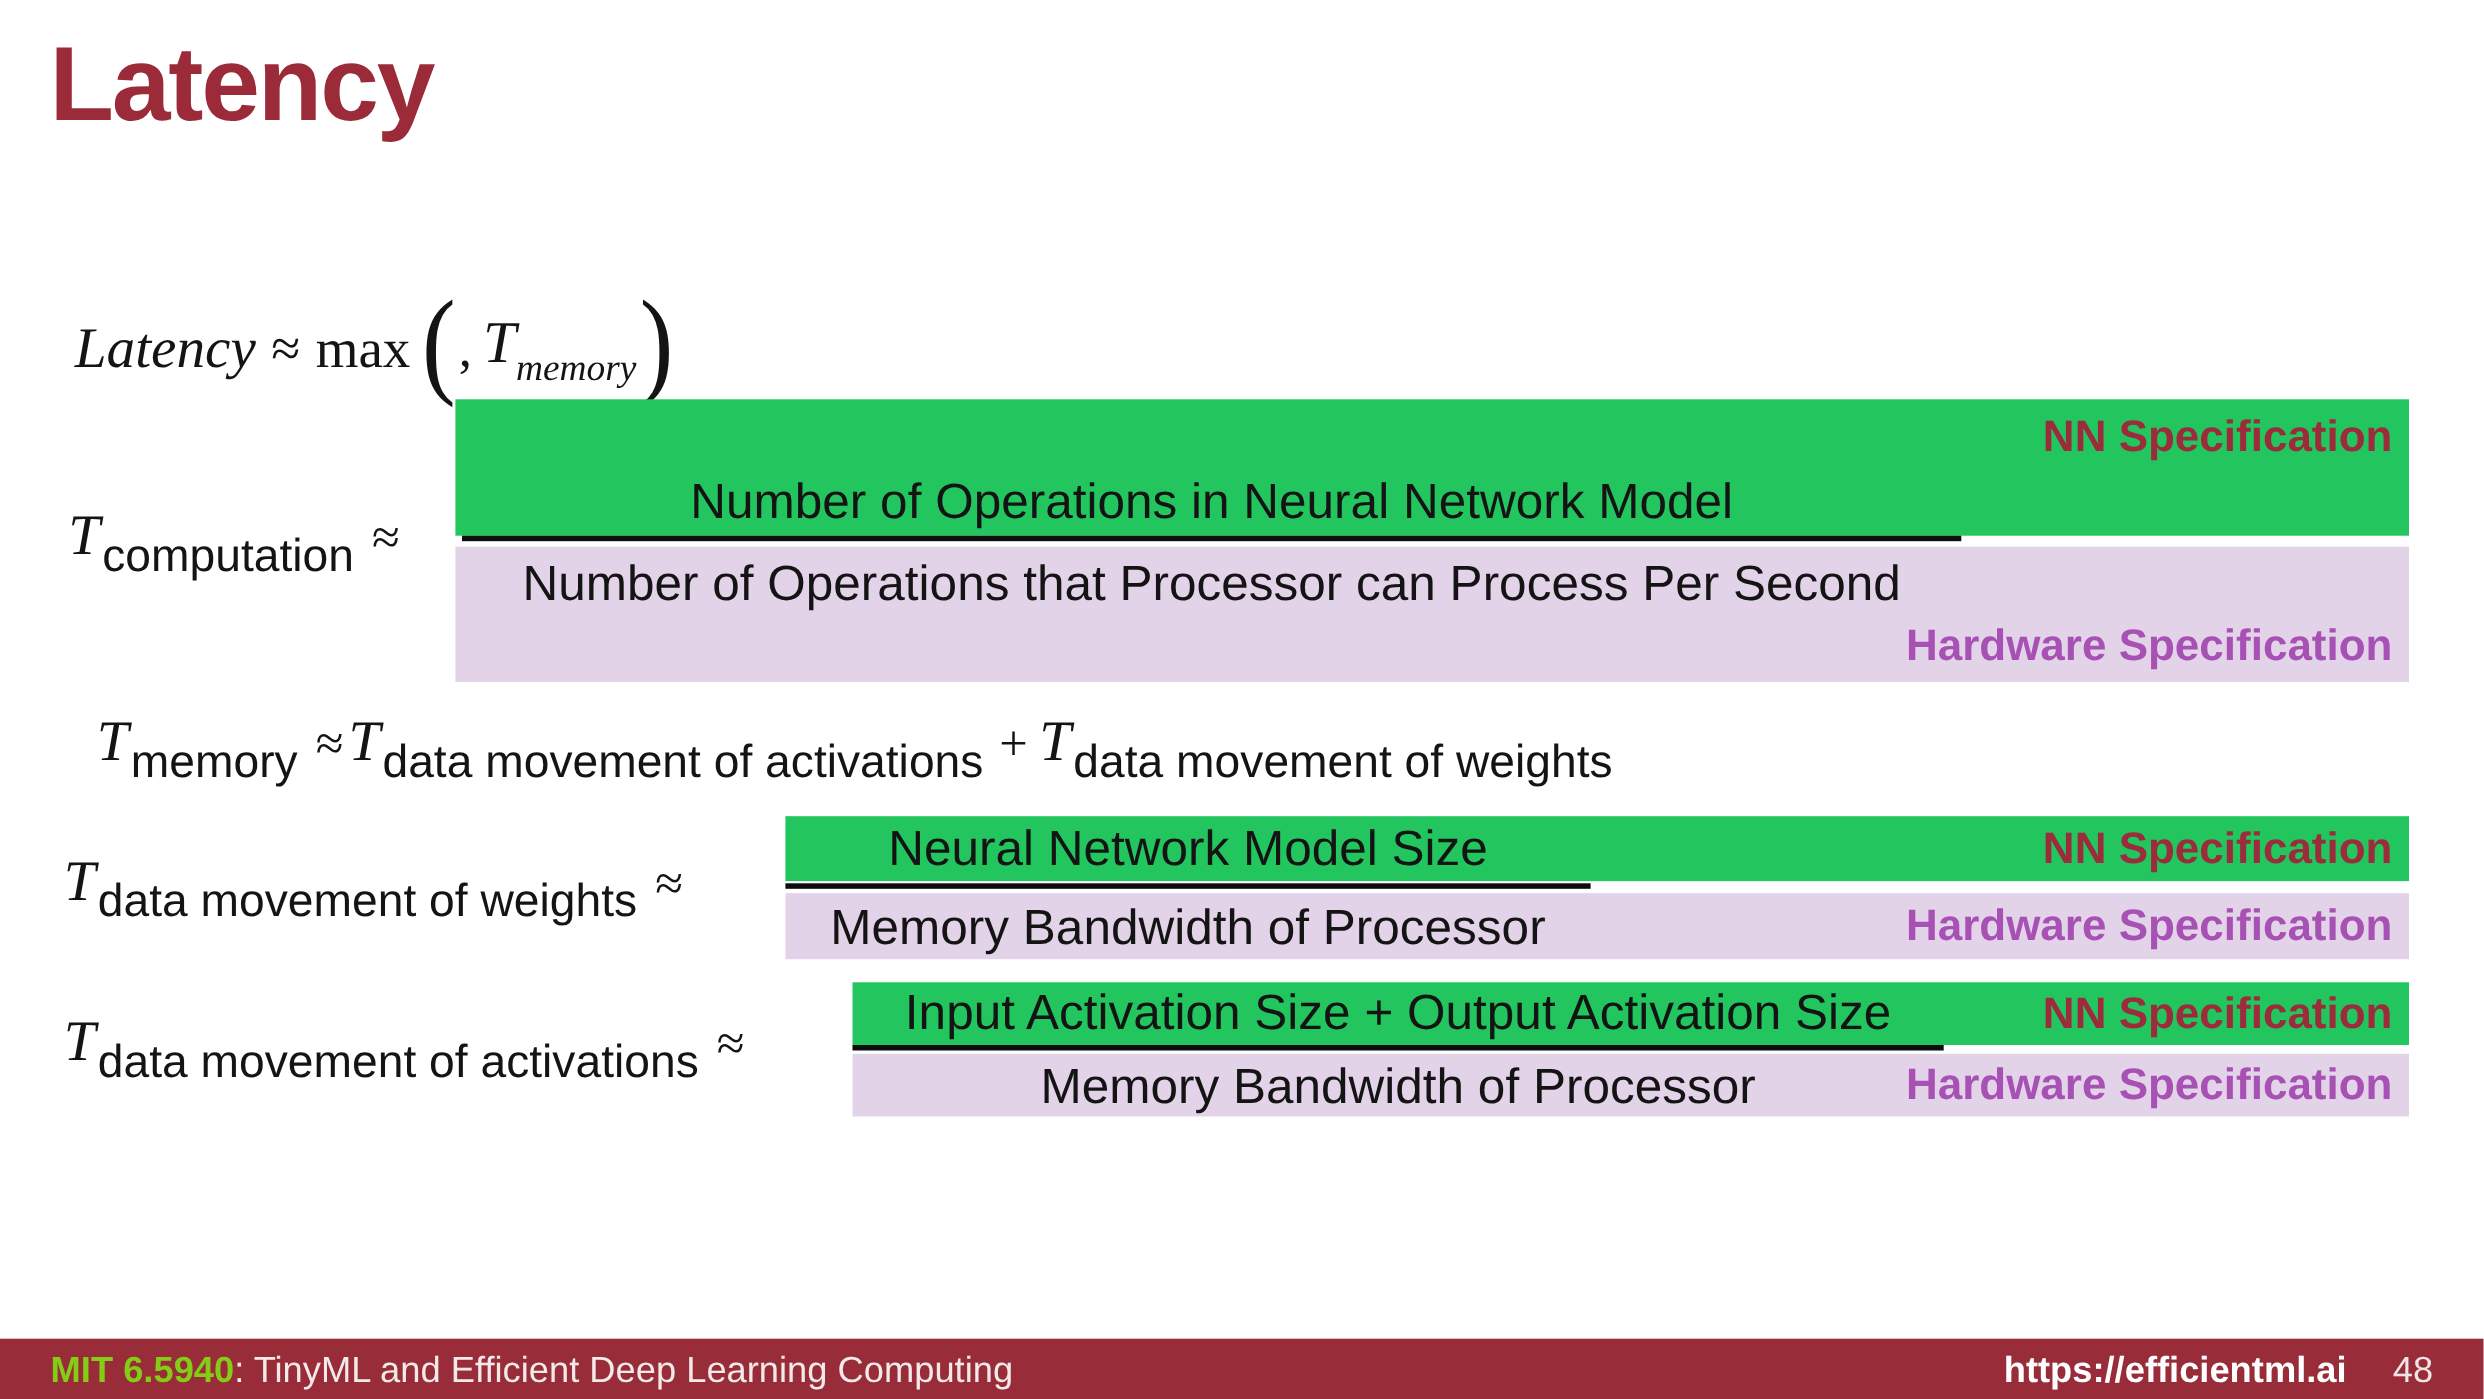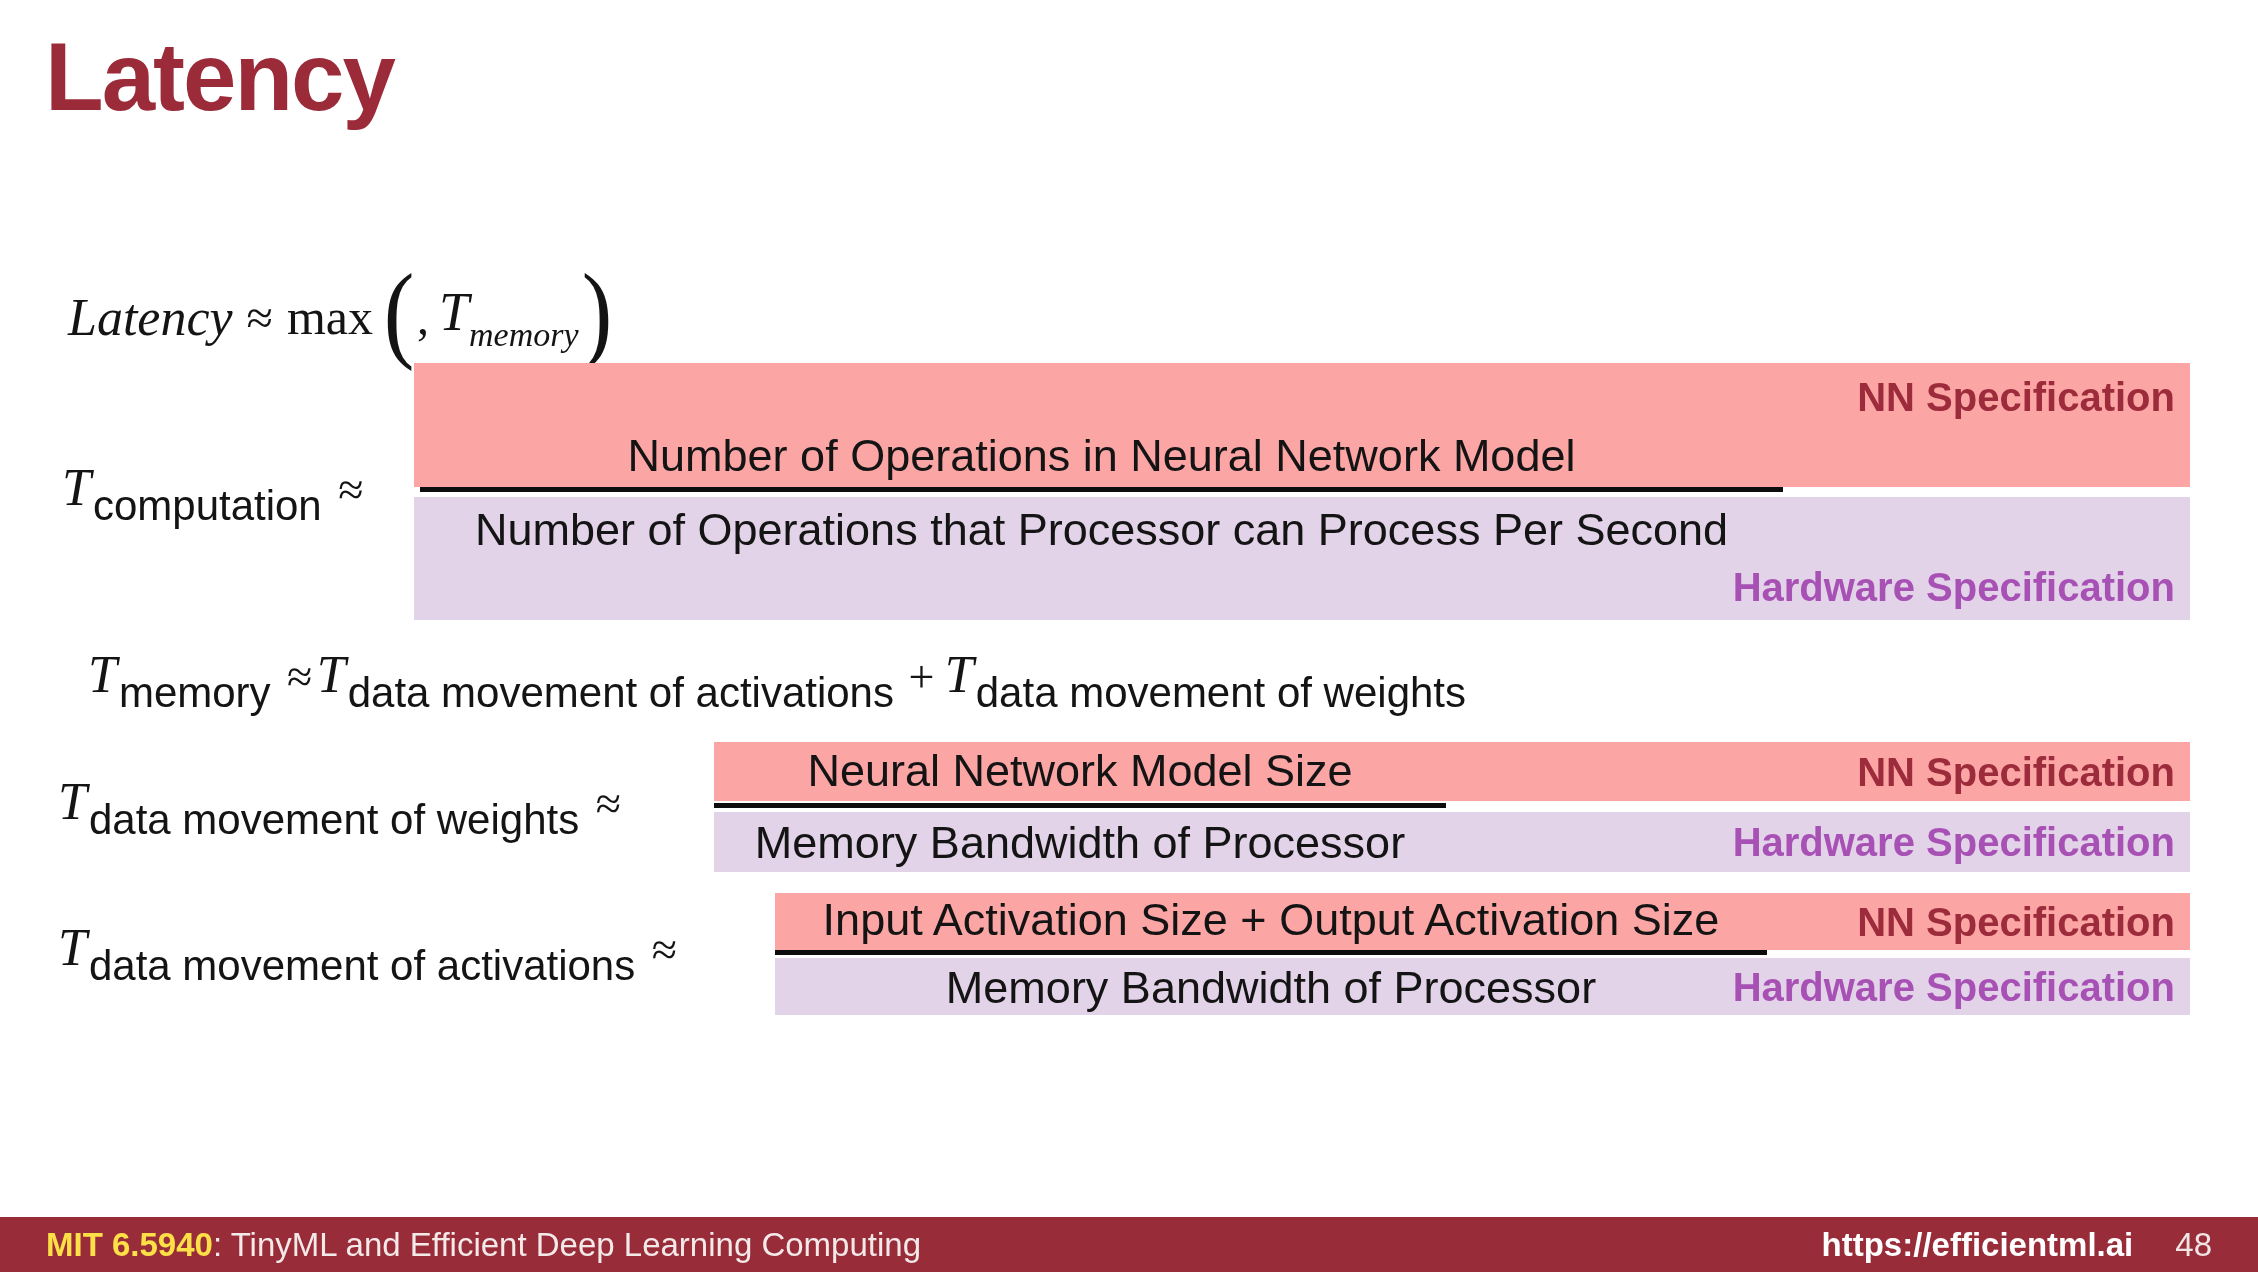--- a/index.html
+++ b/index.html
@@ -72,21 +72,21 @@
     margin-left: 12px;
   }
   .mlabel .plus {
     font-family: "Liberation Serif", serif;
     font-size: 46px;
     margin: 0 6px 0 10px;
   }
 
   
   .band { position: absolute; }
-  .band.num { background: #fca5a5; }
+  .band.num { background: #22c55e; }
   .band.den { background: #e3d3e9; }
   .frac-line { position: absolute; background: #0d0d0d; height: 5px; }
   .frac-text {
     position: absolute;
     font-size: 45px;
     color: #141414;
     text-align: center;
     white-space: nowrap;
   }
   .badge {
@@ -107,21 +107,21 @@
     height: 55px;
     background: #982c39;
     display: flex;
     align-items: center;
     justify-content: space-between;
     padding: 0 46px;
     box-sizing: border-box;
     color: #f3e9e9;
     font-size: 33px;
   }
-  .footer .left b { color: #fde047; }
+  .footer .left b { color: #84cc16; }
   .footer .right { display: flex; align-items: center; }
   .footer .url { font-weight: bold; color: #ffffff; }
   .footer .page { margin-left: 42px; color: #f0e4e4; }
 </style>
 </head>
 <body>
 
 <div class="slide">
 
   <div class="title">Latency</div>

